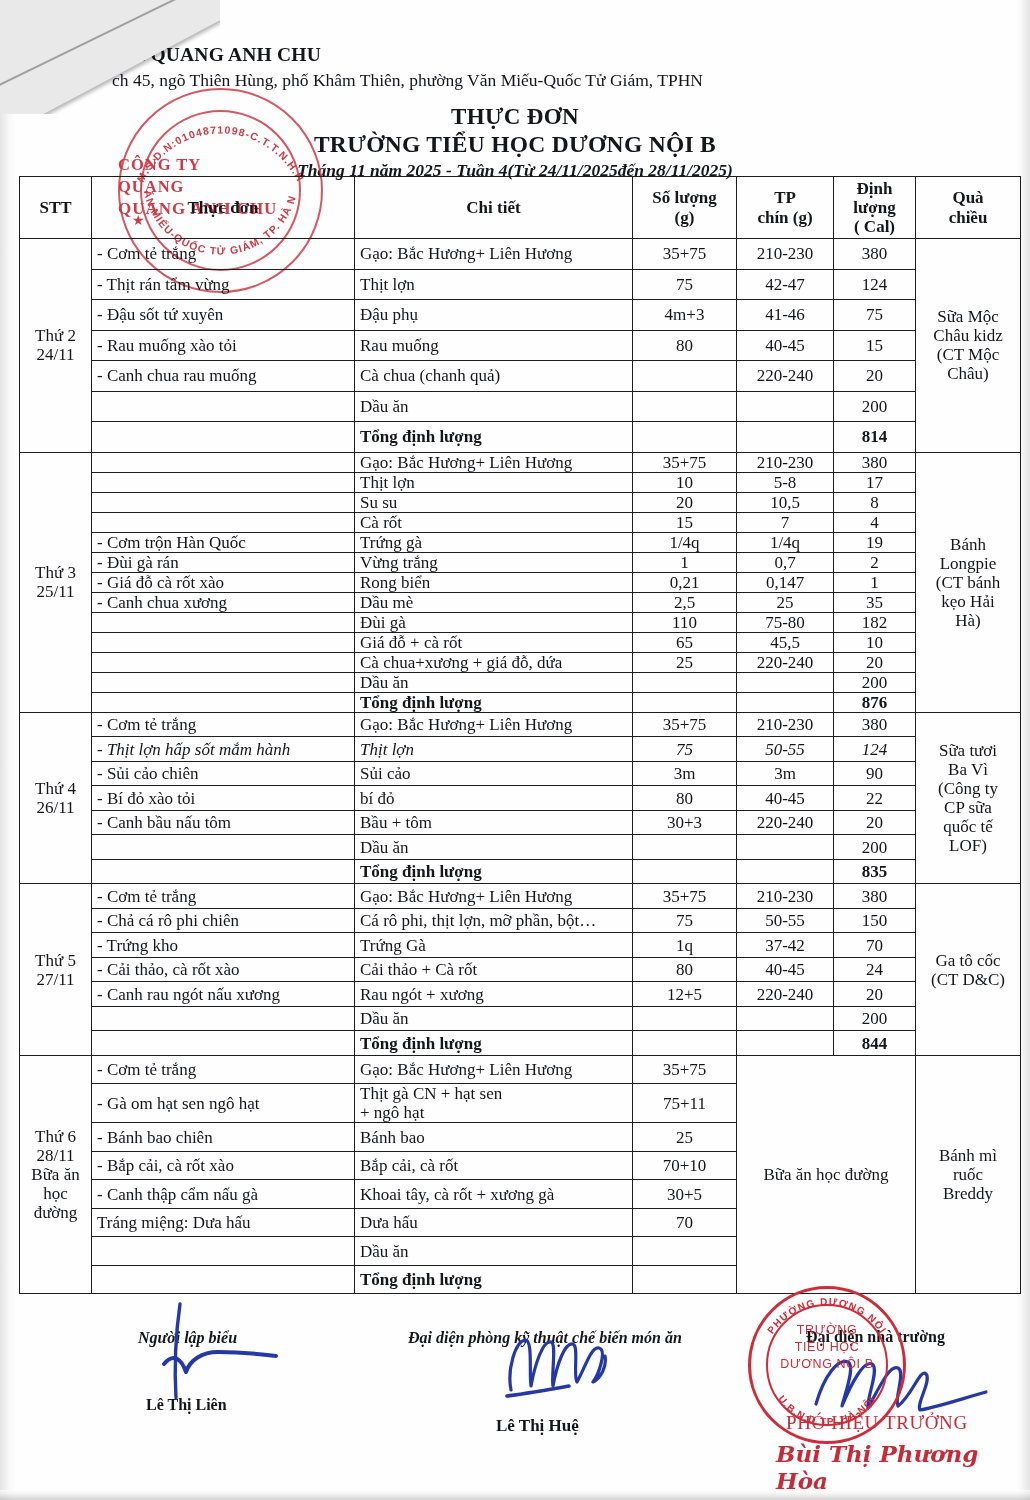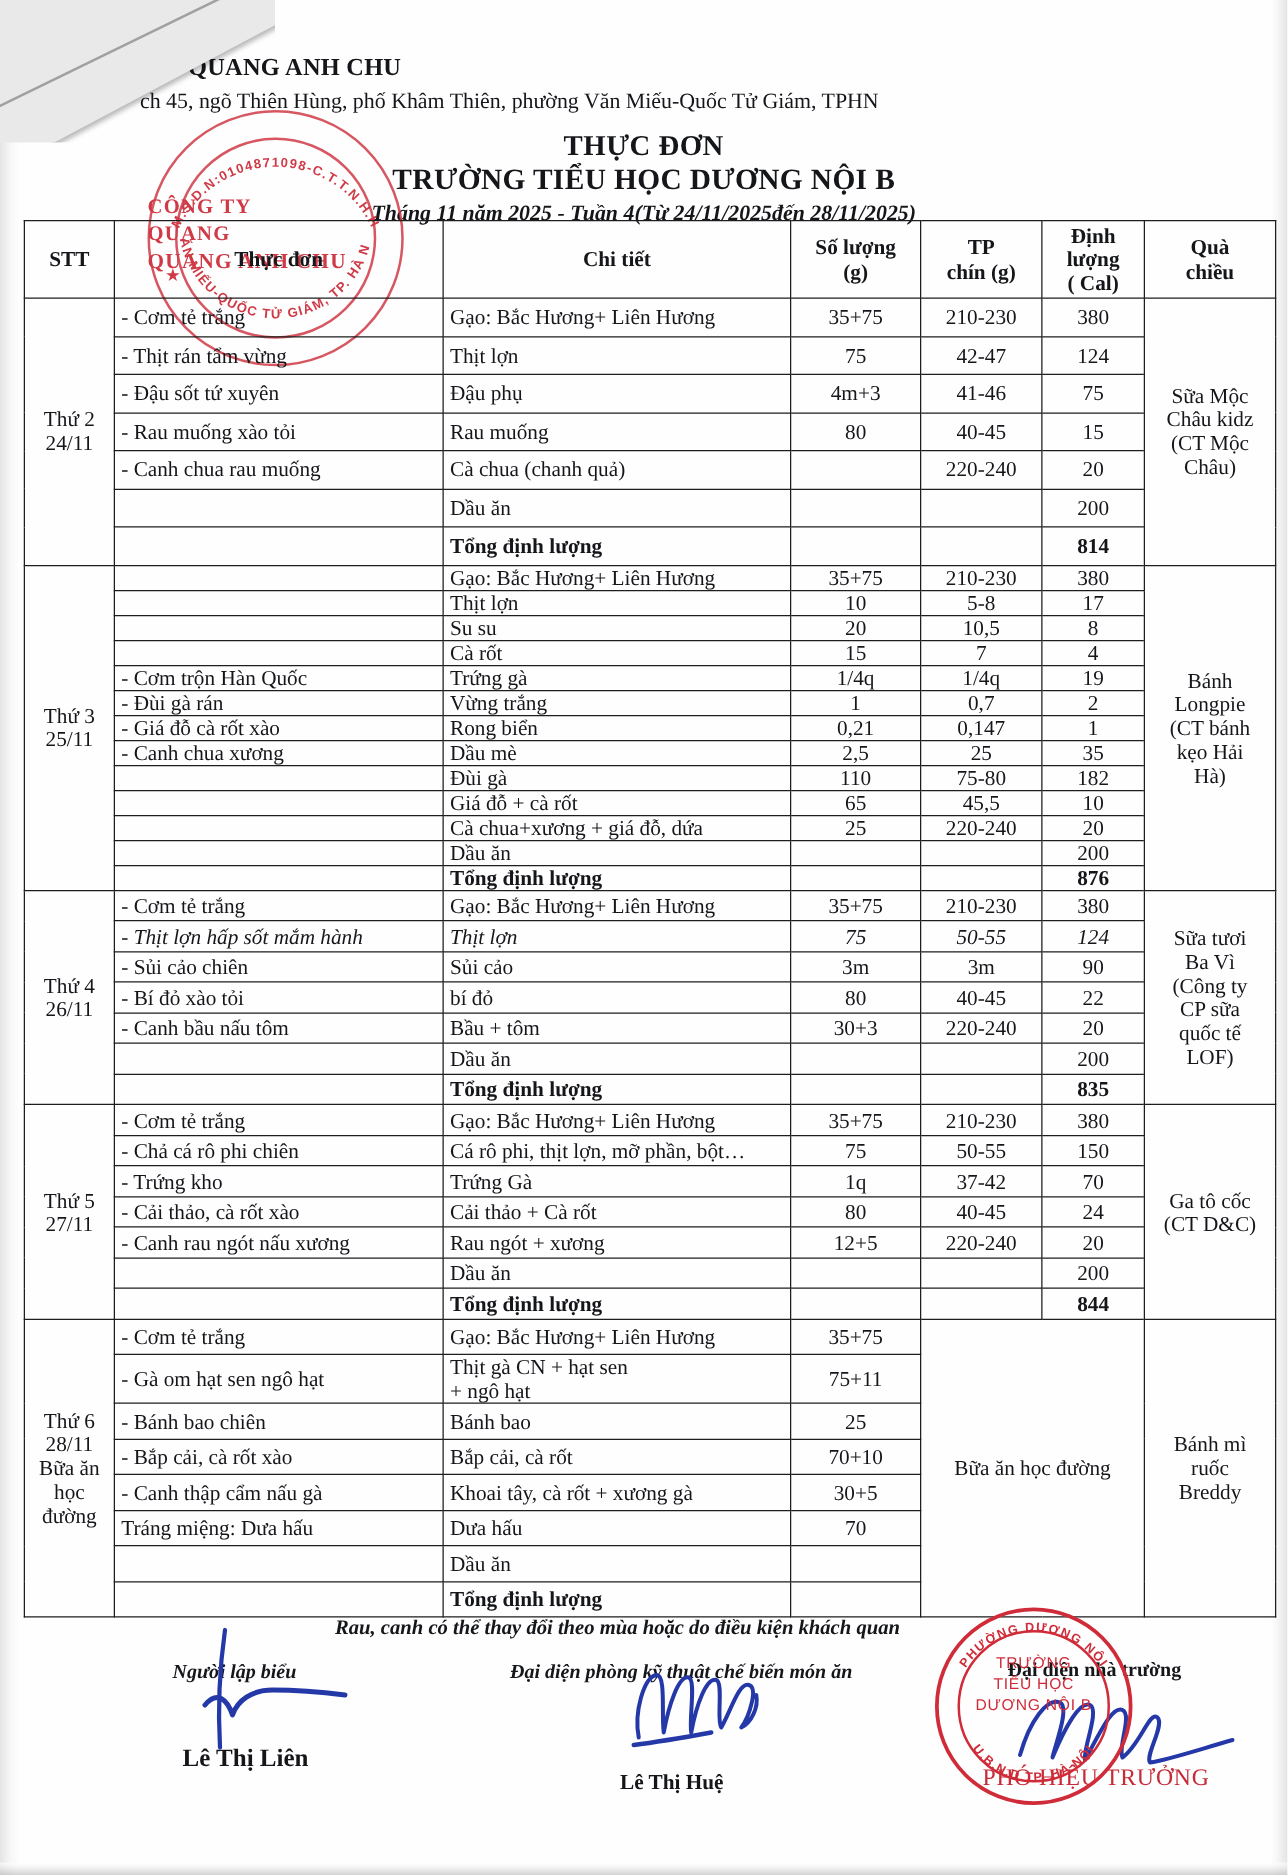--- a/index.html
+++ b/index.html
@@ -88,21 +88,21 @@
   .lastsep > td{border-bottom:2.5px solid #111;}
   .bold{font-weight:bold;}
   .menucell{font-size:17px;}
 
   
   .foot{position:absolute;left:0;top:1292px;width:1030px;height:208px;}
   .note{position:absolute;left:268px;top:0px;font-size:16.5px;font-style:italic;font-weight:bold;}
   .lbl-prep{position:absolute;left:138px;top:37px;font-size:16px;font-style:italic;font-weight:bold;}
   .lbl-tech{position:absolute;left:408px;top:37px;font-size:16px;font-style:italic;font-weight:bold;}
   .lbl-school{position:absolute;left:806px;top:36px;font-size:16px;font-weight:bold;}
-  .nm-prep{position:absolute;left:146px;top:104px;font-size:20px;font-weight:bold;}
+  .nm-prep{position:absolute;left:146px;top:104px;font-size:16px;font-weight:bold;}
   .nm-tech{position:absolute;left:496px;top:104px;font-size:17px;font-weight:bold;margin-top:20px;}
   .nm-role{position:absolute;left:786px;top:120px;font-size:19px;font-weight:normal;color:#c62b38;letter-spacing:.6px;text-align:center;}
   .nm-head{position:absolute;left:776px;top:148px;font-size:23px;font-weight:bold;color:#c62b38;font-style:italic;font-family:"DejaVu Serif",serif;}
 
   
   .stamp-sch{position:absolute;left:748px;top:1286px;width:158px;height:158px;pointer-events:none;}
   .stamp-sch .ring{position:absolute;inset:0;border:3px solid #cf2b38;border-radius:50%;}
   .stamp-sch .ring2{position:absolute;left:18px;top:18px;right:18px;bottom:18px;border:2px solid #cf2b38;border-radius:50%;}
   .stamp-sch .ctr{position:absolute;left:0;right:0;top:36px;text-align:center;color:#cf2b38;font-weight:normal;font-size:12.5px;line-height:17px;letter-spacing:.6px;font-family:"Liberation Sans",sans-serif;}
   .stamp-sch svg{position:absolute;inset:0;}
@@ -515,27 +515,27 @@
         </tr>
         <tr class="lastsep" style="height: 28.5px;">
           <td class="c-menu menucell"></td>
           <td class="c-detail bold">Tổng định lượng</td>
           <td class="c-amt"></td>
         </tr>
       </tbody>
   </table>
 
   <div class="foot">
-    <div class="note">Rau, canh có thể thay đổi theo mùa hoặc do điều kiện khách quan</div>
     <div class="lbl-prep">Người lập biểu</div>
     <div class="lbl-tech">Đại diện phòng kỹ thuật chế biến món ăn</div>
     <div class="lbl-school">Đại diện nhà trường</div>
     <div class="nm-prep">Lê Thị Liên</div>
     <div class="nm-tech">Lê Thị Huệ</div>
     <div class="nm-role">PHÓ HIỆU TRƯỞNG</div>
+    <div class="nm-head">Bùi Thị Phương Hòa</div>
   </div>
 
   <svg class="sig" style="left:152px;top:1298px;" width="160" height="110" viewBox="0 0 160 110">
     <path d="M28 6 C24 34, 22 66, 24 100" stroke-width="3.4"></path>
     <path d="M12 66 C22 54, 30 62, 34 74 C38 62, 50 54, 66 54 C88 54, 108 56, 124 58" stroke-width="4"></path>
   </svg>
   <svg class="sig" style="left:495px;top:1320px;" width="140" height="92" viewBox="0 0 140 92">
     <path d="M12 76 C28 74, 52 70, 74 66" stroke-width="3.6"></path>
     <path d="M16 70 C12 50, 20 22, 30 20 C38 19, 34 52, 36 66 C40 44, 48 20, 56 22 C62 24, 56 56, 58 66 C62 44, 70 22, 78 24 C84 26, 78 56, 82 62 C90 48, 96 26, 104 28 C112 30, 104 54, 98 62 C106 58, 112 46, 110 36" stroke-width="3.2"></path>
   </svg>

